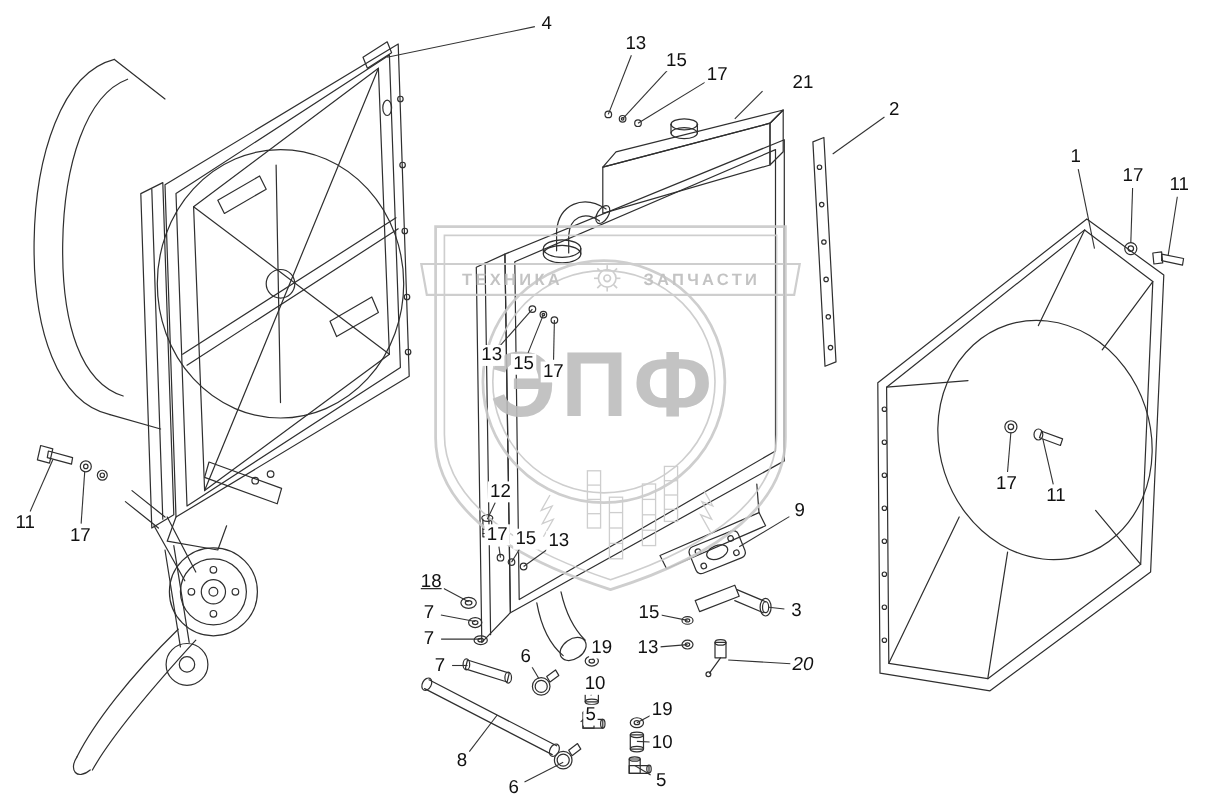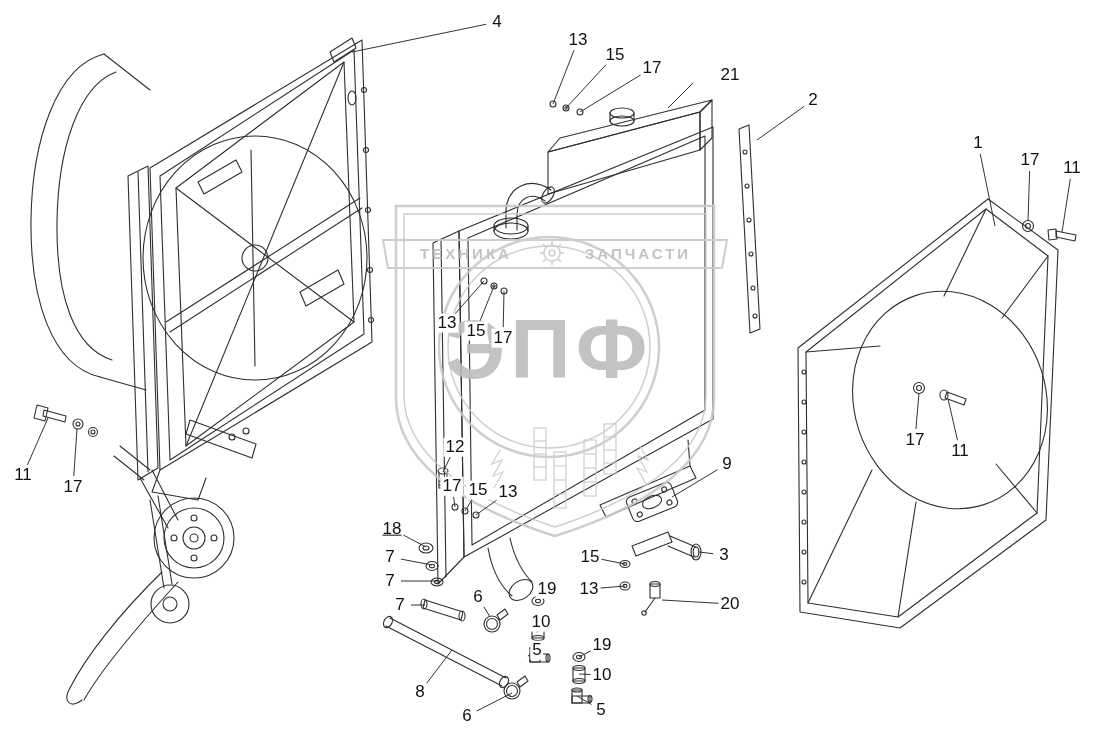--- a/index.html
+++ b/index.html
@@ -360,19 +360,19 @@
       <div class="callout" style="left: 541px; top: 622px;">10</div>
       <div class="callout" style="left: 537px; top: 650px;">5</div>
       <div class="callout" style="left: 602px; top: 645px;">19</div>
       <div class="callout" style="left: 602px; top: 675px;">10</div>
       <div class="callout" style="left: 467px; top: 716px;">6</div>
       <div class="callout" style="left: 601px; top: 710px;">5</div>
       <div class="callout" style="left: 590px; top: 557px;">15</div>
       <div class="callout" style="left: 589px; top: 589px;">13</div>
       <div class="callout" style="left: 727px; top: 464px;">9</div>
       <div class="callout" style="left: 724px; top: 555px;">3</div>
-      <div class="callout" style="left: 730px; top: 604px;">20</div>
+      <div class="callout" style="left: 730px; top: 604px; font-style: italic;">20</div>
       <div class="callout" style="left: 915px; top: 440px;">17</div>
       <div class="callout" style="left: 960px; top: 451px;">11</div>
       <div class="callout" style="left: 23px; top: 475px;">11</div>
       <div class="callout" style="left: 73px; top: 487px;">17</div>
     </div>
 </div>
 
 </body></html>

